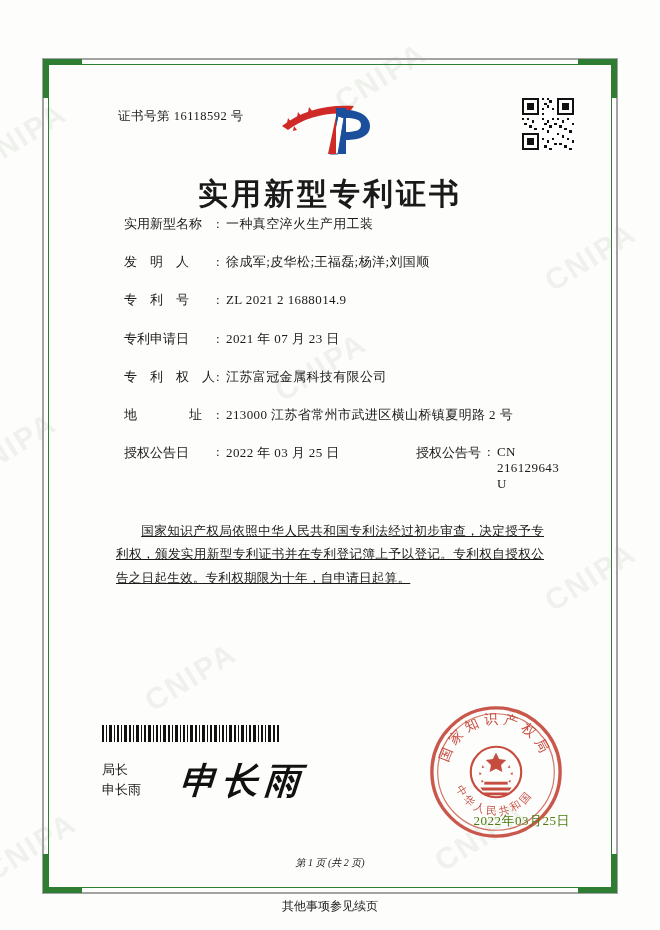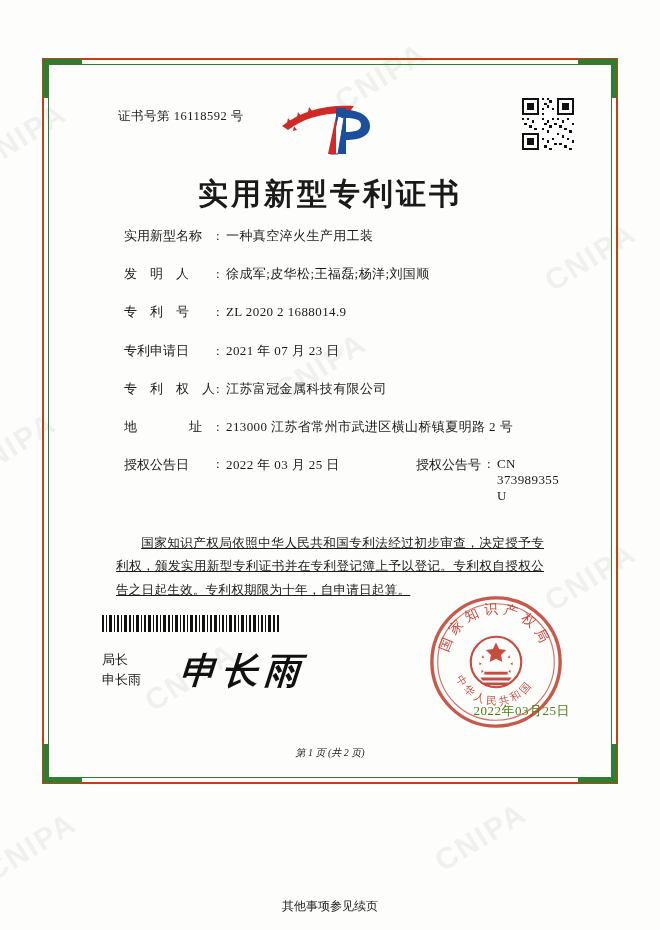--- a/index.html
+++ b/index.html
@@ -25,22 +25,22 @@
     color:rgba(150,160,150,0.13);
     white-space:nowrap;
     letter-spacing:2px;
     transform:rotate(-32deg);
     font-size:30px;
   }
   
   .cert{
     position:absolute;
     left:42px;top:58px;
-    width:576px;height:726px;
-    border:2px solid #c2410c;
+    width:576px;height:836px;
+    border:2px solid #a3a3a3;
     box-sizing:border-box;
     z-index:1;
     background:transparent;
   }
   .cert-inner{
     position:absolute;
     inset:4px;
     border:1px solid #2e7d32;
     box-sizing:border-box;
   }
@@ -83,21 +83,20 @@
     font-size:30px;
     font-weight:bold;
     letter-spacing:3px;
     margin-top:4px;
     font-family:"Liberation Serif","DejaVu Serif",serif;
   }
   
   .fields{
     padding-left:42px;
     padding-right:18px;
-    margin-top:12px;
   }
   .field{
     display:flex;
     font-size:13px;
     line-height:1.4;
     margin-bottom:20px;
     align-items:baseline;
   }
   .f-label{
     width:92px;
@@ -297,21 +296,21 @@
 
       <div class="field">
         <span class="f-label">发　明　人</span>
         <span class="f-colon">:</span>
         <span class="f-value">徐成军;皮华松;王福磊;杨洋;刘国顺</span>
       </div>
 
       <div class="field">
         <span class="f-label">专　利　号</span>
         <span class="f-colon">:</span>
-        <span class="f-value">ZL 2020 2 1688014.9</span>
+        <span class="f-value">ZL 2021 2 1688014.9</span>
       </div>
 
       <div class="field">
         <span class="f-label">专利申请日</span>
         <span class="f-colon">:</span>
         <span class="f-value">2021 年 07 月 23 日</span>
       </div>
 
       <div class="field">
         <span class="f-label">专　利　权　人</span>
@@ -327,21 +326,21 @@
 
       <div class="row2">
         <span class="cell left">
           <span class="f-label">授权公告日</span>
           <span class="f-colon">:</span>
           <span class="f-value">2022 年 03 月 25 日</span>
         </span>
         <span class="cell right">
           <span class="f-label">授权公告号</span>
           <span class="f-colon">:</span>
-          <span class="f-value">CN 373989355 U</span>
+          <span class="f-value">CN 216129643 U</span>
         </span>
       </div>
     </div>
 
     <div class="para-wrap">
       <p class="para">国家知识产权局依照中华人民共和国专利法经过初步审查，决定授予专利权，颁发实用新型专利证书并在专利登记簿上予以登记。专利权自授权公告之日起生效。专利权期限为十年，自申请日起算。</p>
     </div>
 
     <svg class="barcode" viewBox="0 0 178 17" shape-rendering="crispEdges">
       <rect width="178" height="17" fill="#fdfdfb"></rect>

